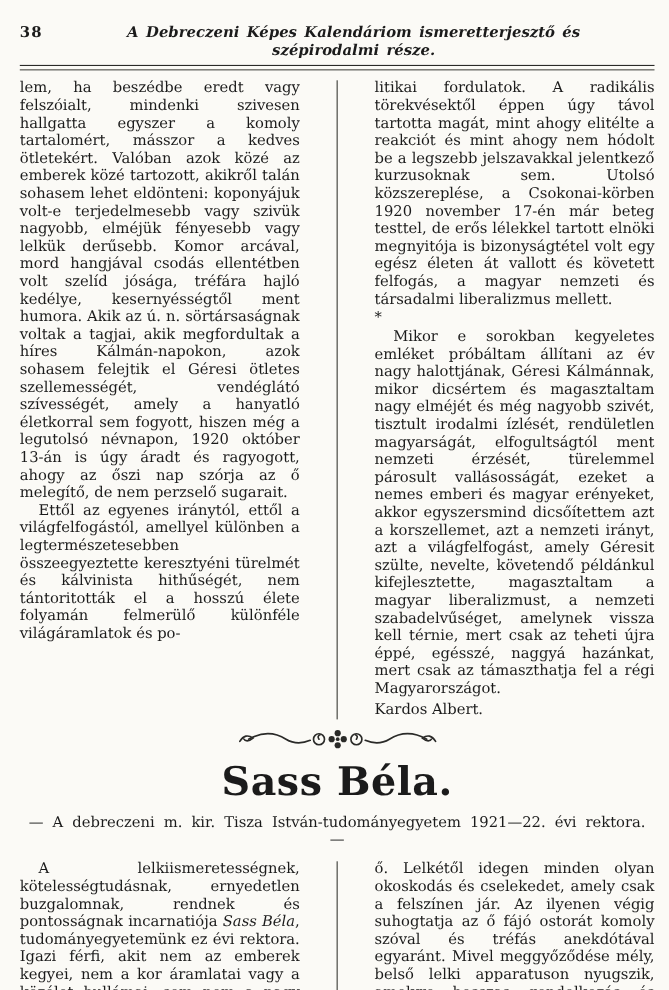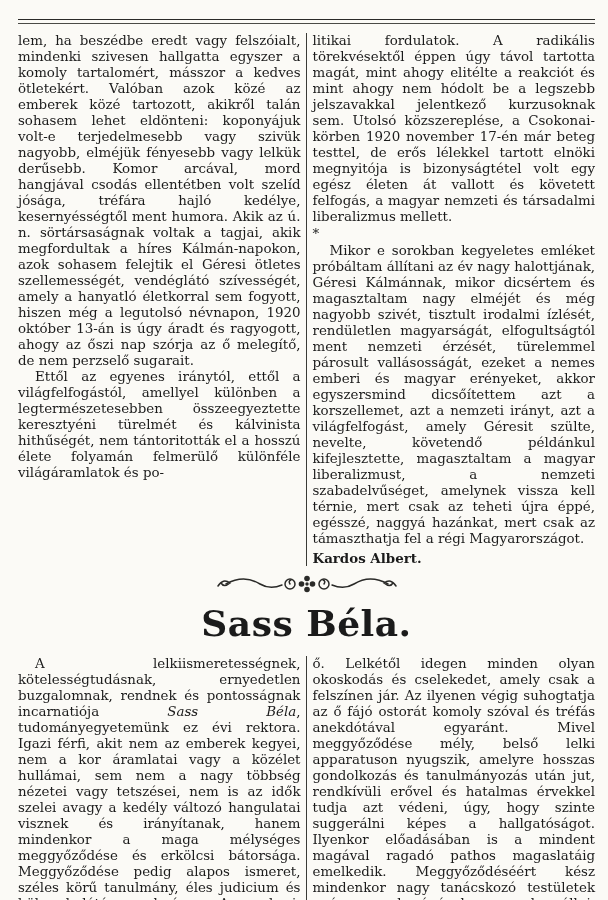--- a/index.html
+++ b/index.html
@@ -23,41 +23,41 @@
     flex: 1; text-align: center; font-style: italic;
     word-spacing: 2px; padding-right: 30px;
   }
   .header-rule {
     margin-top: 5px; height: 3px;
     border-top: 1.6px solid #2a2a28;
     border-bottom: 1px solid #4a4a46;
   }
 
   
-  .cols { display: flex; margin-top: 9px; }
+  .cols { display: flex; margin-top: 9px; gap: 28px; }
   .col { flex: 1 1 0; min-width: 0; }
   .col-divider {
     width: 1px; background: #3a3a36;
     margin: 0 6px 0 5px; align-self: stretch;
   }
   .body-text p {
     margin: 0;
     font-size: 13.4px;
     line-height: 16px;
     text-align: justify;
     text-justify: inter-word;
   }
   .body-text p.indent { text-indent: 17px; }
 
   .asterisk-sep {
     text-align: center; font-size: 14px; line-height: 14px;
     margin: 1px 0 1px 0 !important; text-indent: 0 !important;
   }
   .signature {
-    text-align: left; font-weight: bold;
+    text-align: left; font-weight: normal;
     padding-right: 34px; margin-top: 3px !important;
     font-size: 13.8px;
   }
 
   
   .ornament-wrap { text-align: center; margin-top: 7px; height: 24px; }
   .article-title {
     text-align: center;
     font-size: 36px; font-weight: bold;
     letter-spacing: 0.5px;
@@ -71,20 +71,24 @@
   }
   .cols.bottom { margin-top: 12px; }
 
   .italic-name { font-style: italic; }
 </style>
 </head>
 <body>
 
 <div class="page">
 
+  <div class="header-row">
+    <span class="page-num">38</span>
+    <span class="header-title">A Debreczeni Képes Kalendáriom ismeretterjesztő és szépirodalmi része.</span>
+  </div>
   <div class="header-rule"></div>
 
   <div class="cols top">
     <div class="col body-text">
       <p>lem, ha beszédbe eredt vagy felszóialt, mindenki szivesen hallgatta egyszer a komoly tartalomért, másszor a kedves ötletekért. Valóban azok közé az emberek közé tartozott, akikről talán sohasem lehet eldönteni: koponyájuk volt-e terjedelmesebb vagy szivük nagyobb, elméjük fényesebb vagy lelkük derűsebb. Komor arcával, mord hangjával csodás ellentétben volt szelíd jósága, tréfára hajló kedélye, kesernyésségtől ment humora. Akik az ú. n. sörtársaságnak voltak a tagjai, akik megfordultak a híres Kálmán-napokon, azok sohasem felejtik el Géresi ötletes szellemességét, vendéglátó szívességét, amely a hanyatló életkorral sem fogyott, hiszen még a legutolsó névnapon, 1920 október 13-án is úgy áradt és ragyogott, ahogy az őszi nap szórja az ő melegítő, de nem perzselő sugarait.</p>
       <p class="indent">Ettől az egyenes iránytól, ettől a világfelfogástól, amellyel különben a legtermészetesebben összeegyeztette keresztyéni türelmét és kálvinista hithűségét, nem tántoritották el a hosszú élete folyamán felmerülő különféle világáramlatok és po-</p>
     </div>
     <div class="col-divider"></div>
     <div class="col body-text">
       <p>litikai fordulatok. A radikális törekvésektől éppen úgy távol tartotta magát, mint ahogy elitélte a reakciót és mint ahogy nem hódolt be a legszebb jelszavakkal jelentkező kurzusoknak sem. Utolsó közszereplése, a Csokonai-körben 1920 november 17-én már beteg testtel, de erős lélekkel tartott elnöki megnyitója is bizonyságtétel volt egy egész életen át vallott és követett felfogás, a magyar nemzeti és társadalmi liberalizmus mellett.</p>
@@ -112,20 +116,21 @@
           <circle cx="95" cy="16.5" r="2.8"></circle>
           <circle cx="89.5" cy="11" r="2.8"></circle>
           <circle cx="100.5" cy="11" r="2.8"></circle>
           <circle cx="95" cy="11" r="1.7"></circle>
         </g>
       </svg>
     </span>
   </div>
 
   <h1 class="article-title">Sass Béla.</h1>
+  <div class="article-subtitle">— A debreczeni m. kir. Tisza István-tudományegyetem 1921—22. évi rektora. —</div>
 
   <div class="cols bottom">
     <div class="col body-text">
       <p class="indent"><span>A lelkiismeretességnek, kötelességtudásnak, ernyedetlen buzgalomnak, rendnek és pontosságnak incarnatiója </span><span class="italic-name">Sass Béla</span><span>, tudományegyetemünk ez évi rektora. Igazi férfi, akit nem az emberek kegyei, nem a kor áramlatai vagy a közélet hullámai, sem nem a nagy többség nézetei vagy tetszései, nem is az idők szelei avagy a kedély változó hangulatai visznek és irányítanak, hanem mindenkor a maga mélységes meggyőződése és erkölcsi bátorsága. Meggyőződése pedig alapos ismeret, széles körű tanulmány, éles judicium és bölcs belátás eredménye. Az emberi, sokszor végzetes felületességnek, könnyű gondolkozásnak és elhamarkodott tettnek alig van nagyobb ellensége és ostorozója, mint</span></p>
     </div>
     <div class="col-divider"></div>
     <div class="col body-text">
       <p>ő. Lelkétől idegen minden olyan okoskodás és cselekedet, amely csak a felszínen jár. Az ilyenen végig suhogtatja az ő fájó ostorát komoly szóval és tréfás anekdótával egyaránt. Mivel meggyőződése mély, belső lelki apparatuson nyugszik, amelyre hosszas gondolkozás és tanulmányozás után jut, rendkívüli erővel és hatalmas érvekkel tudja azt védeni, úgy, hogy szinte suggerálni képes a hallgatóságot. Ilyenkor előadásában is a mindent magával ragadó pathos magaslatáig emelkedik. Meggyőződéséért kész mindenkor nagy tanácskozó testületek egész sokaságával szembeszállni. Megmutatta ezt többször nemcsak a szűkebbkörű tanári tanácskozásokon, hanem az egyházkerüle-</p>
     </div>
   </div>

